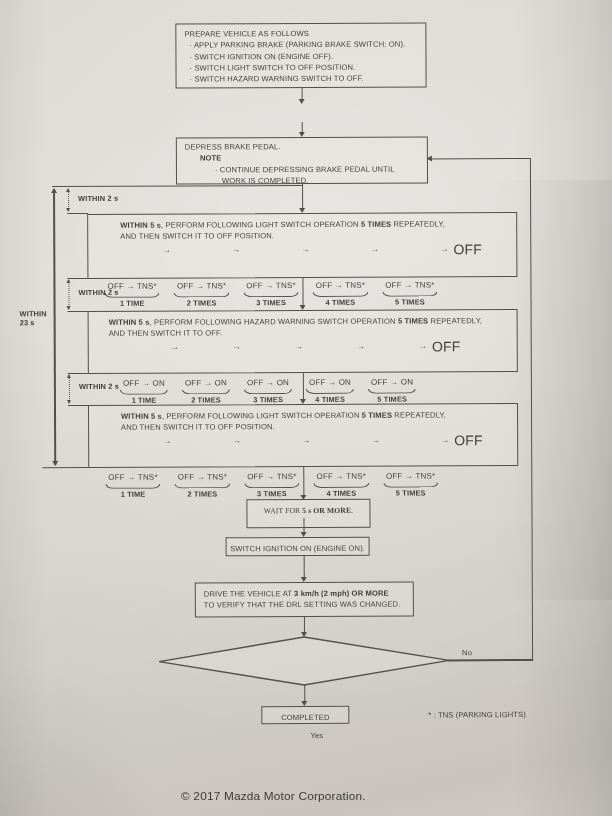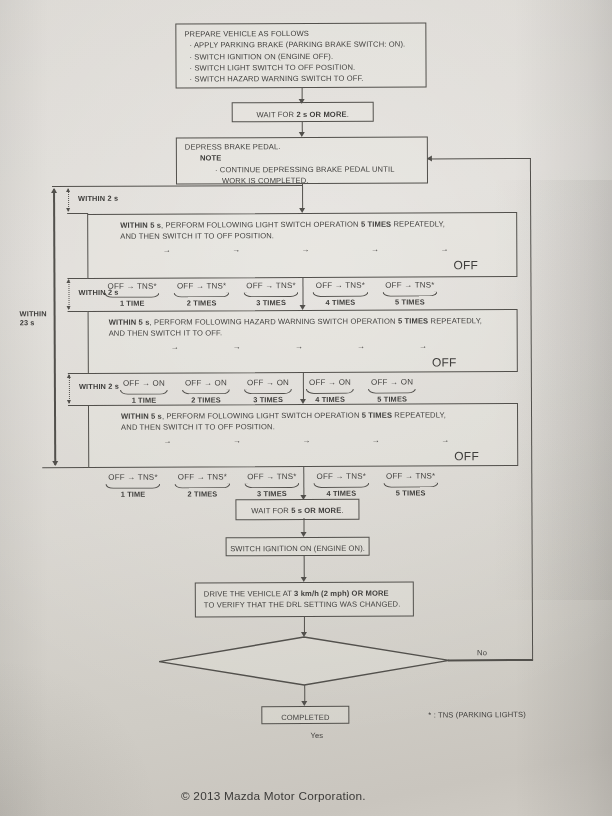--- a/index.html
+++ b/index.html
@@ -48,21 +48,21 @@
 
   
   .seq-row{display:flex;align-items:flex-start;margin-top:3px;margin-left:15px;}
   .seq-row[data-seq="box2"]{margin-left:30px;}
   .seq-group{display:inline-flex;flex-direction:column;}
   .seq-pair{font-size:8px;letter-spacing:0.2px;white-space:nowrap;padding:0 4px;line-height:10px;margin-top:36px;}
   .brace{display:block;height:4px;border:1.2px solid #52504c;border-top:none;
     border-radius:0 0 8px 8px / 0 0 5px 5px;margin:1px 1px 0 1px;}
   .seq-label{font-size:7.4px;font-weight:700;text-align:center;margin-top:1px;letter-spacing:0.15px;}
   .seq-conn{font-size:8px;line-height:10px;padding:0 2px;}
-  .seq-final{font-size:12px;line-height:10px;padding-left:3px;letter-spacing:0.2px;margin-top:16px;}
+  .seq-final{font-size:14px;line-height:10px;padding-left:3px;letter-spacing:0.2px;}
 
   .note-copy{position:absolute;font-size:11.8px;letter-spacing:0.2px;color:#3b3a38;white-space:nowrap;}
 </style>
 </head>
 <body>
 
 <div class="paper">
   <div class="shade-bl"></div>
   <div class="shade-rt"></div>
 
@@ -71,23 +71,20 @@
     <div class="fbox" style="left:177px;top:23px;width:251px;height:65px;padding:4px 6px 0 8px;">
       <div class="t">PREPARE VEHICLE AS FOLLOWS</div>
       <div class="t" style="padding-left:5px;">· APPLY PARKING BRAKE (PARKING BRAKE SWITCH: ON).</div>
       <div class="t" style="padding-left:5px;">· SWITCH IGNITION ON (ENGINE OFF).</div>
       <div class="t" style="padding-left:5px;">· SWITCH LIGHT SWITCH TO OFF POSITION.</div>
       <div class="t" style="padding-left:5px;">· SWITCH HAZARD WARNING SWITCH TO OFF.</div>
     </div>
 
     <div class="varrow" style="left:302.5px;top:88px;height:12px;"></div>
 
-    <div class="fbox ctr" style="left:233px;top:102px;width:142px;height:20px;line-height:17.5px;">
-      <span class="t">WAIT FOR </span><span class="t b">2 s OR MORE</span><span class="t">.</span>
-    </div>
 
     <div class="varrow" style="left:302.5px;top:122px;height:11px;"></div>
 
     <div class="fbox" style="left:177px;top:137px;width:252px;height:47px;padding-top:3px;">
       <div class="t" style="padding-left:8px;">DEPRESS BRAKE PEDAL.</div>
       <div class="t b" style="padding-left:23px;">NOTE</div>
       <div class="t" style="padding-left:38px;">· CONTINUE DEPRESSING BRAKE PEDAL UNTIL</div>
       <div class="t" style="padding-left:45px;">WORK IS COMPLETED.</div>
     </div>
 
@@ -233,21 +230,21 @@
             <span class="brace"></span>
             <span class="seq-label">5 TIMES</span>
           </span>
           <span class="seq-conn">→</span>
           <span class="seq-final">OFF</span>
         </div>
     </div>
 
     <div class="varrow" style="left:302.5px;top:467px;height:29px;"></div>
 
-    <div class="fbox ctr" style="left:235px;top:499px;width:124px;height:21px;line-height:16.5px;">
+    <div class="fbox ctr" style="left:246px;top:499px;width:124px;height:29px;line-height:16.5px;font-family:Liberation Serif, serif;">
       <span class="t">WAIT FOR </span><span class="t b">5 s OR MORE</span><span class="t">.</span>
     </div>
 
     <div class="varrow" style="left:302.5px;top:518px;height:15px;"></div>
 
     <div class="fbox ctr" style="left:225px;top:537px;width:144px;height:19px;line-height:16.5px;">
       <span class="t">SWITCH IGNITION ON (ENGINE ON).</span>
     </div>
 
     <div class="varrow" style="left:302.5px;top:556px;height:22px;"></div>
@@ -257,31 +254,31 @@
         <span>DRIVE THE VEHICLE AT </span><span class="b">3 km/h (2 mph) OR MORE</span>
       </div>
       <div class="t">TO VERIFY THAT THE DRL SETTING WAS CHANGED.</div>
     </div>
 
     <div class="varrow" style="left:302.5px;top:617px;height:16px;"></div>
 
     <svg style="position:absolute;left:155px;top:634px;" width="296" height="54">
       <polygon points="3,27 148,3 293,27 148,51" fill="rgba(236,234,229,0.25)" stroke="#52504c" stroke-width="1.4"></polygon>
     </svg>
-    <div class="t" style="position:absolute;left:476px;top:648px;">No</div>
+    <div class="t" style="position:absolute;left:461px;top:648px;">No</div>
     <div class="t" style="position:absolute;left:309px;top:686px;margin-top:44px;">Yes</div>
 
     <div class="hline" style="left:447px;top:660.3px;width:85px;"></div>
     <div style="position:absolute;left:531px;top:159px;width:1.3px;height:502px;background:#52504c;"></div>
     <div class="hline ah-left" style="left:429px;top:159px;width:103px;"></div>
 
     <div class="varrow" style="left:302.5px;top:685px;height:17px;"></div>
 
     <div class="fbox ctr" style="left:260px;top:706px;width:88px;height:18px;line-height:15.5px;border-width:1.6px;">
       <span class="t">COMPLETED</span>
     </div>
 
     <div class="t" style="position:absolute;left:427px;top:710px;">* : TNS (PARKING LIGHTS)</div>
 
   </div>
 
-  <div class="note-copy" style="left:181px;top:789px;">© 2013 Mazda Motor Corporation.</div>
+  <div class="note-copy" style="left:181px;top:789px;">© 2017 Mazda Motor Corporation.</div>
 </div>
 
 </body></html>

